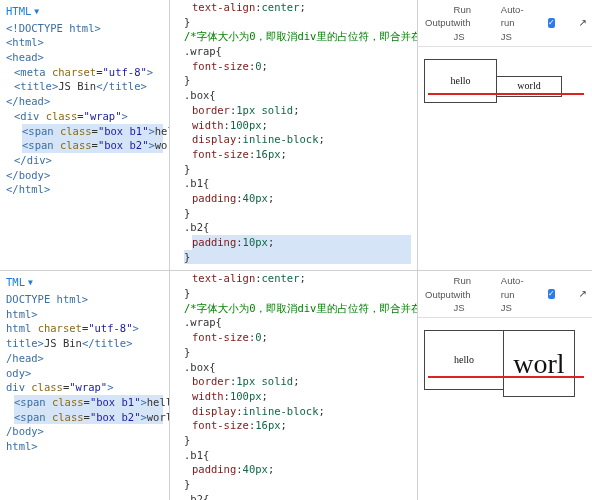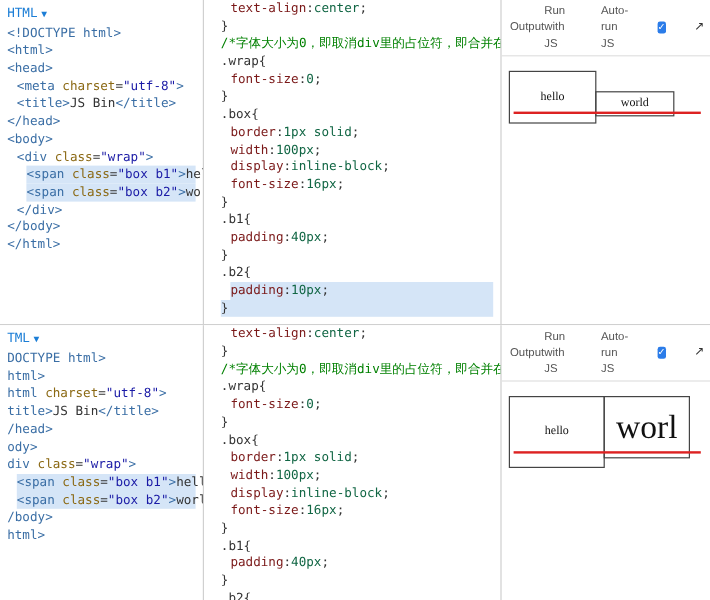--- a/index.html
+++ b/index.html
@@ -113,21 +113,21 @@
   .r1 .b1 { width: 73px; height: 44px; font-size: 10px; }
   .r1 .b2 { width: 66px; height: 21px; font-size: 10px; margin-left: -1px; align-self: flex-end; margin-bottom: 6px; }
   .r1 .baseline {
     position: absolute;
     left: 10px; right: 8px;
     top: 46px;
     border-top: 2px solid #d22;
   }
   
   .r2 .b1 { width: 80px; height: 60px; font-size: 10px; }
-  .r2 .b2 { width: 72px; height: 52px; font-size: 28px; margin-left: -1px; }
+  .r2 .b2 { width: 72px; height: 67px; font-size: 28px; margin-left: -1px; }
   .r2 .baseline {
     position: absolute;
     left: 10px; right: 8px;
     top: 58px;
     border-top: 2px solid #d22;
   }
 </style>
 </head>
 <body>
 
@@ -136,21 +136,20 @@
     <div class="panel-title">
       <span>HTML</span>
       <span class="arrow">▼</span>
     </div>
     <div class="code-line"><span class="tag">&lt;!DOCTYPE html&gt;</span></div>
     <div class="code-line"><span class="tag">&lt;html&gt;</span></div>
     <div class="code-line"><span class="tag">&lt;head&gt;</span></div>
     <div class="code-line i1"><span class="tag">&lt;meta</span> <span class="attr">charset</span>=<span class="str">"utf-8"</span><span class="tag">&gt;</span></div>
     <div class="code-line i1"><span class="tag">&lt;title&gt;</span>JS Bin<span class="tag">&lt;/title&gt;</span></div>
     <div class="code-line"><span class="tag">&lt;/head&gt;</span></div>
-    <div class="code-line"><span class="tag">&lt;body&gt;</span></div>
     <div class="code-line i1"><span class="tag">&lt;div</span> <span class="attr">class</span>=<span class="str">"wrap"</span><span class="tag">&gt;</span></div>
     <div class="code-line i2 selected-line"><span class="tag">&lt;span</span> <span class="attr">class</span>=<span class="str">"box b1"</span><span class="tag">&gt;</span>hello</div>
     <div class="code-line i2 selected-line"><span class="tag">&lt;span</span> <span class="attr">class</span>=<span class="str">"box b2"</span><span class="tag">&gt;</span>world</div>
     <div class="code-line i1"><span class="tag">&lt;/div&gt;</span></div>
     <div class="code-line"><span class="tag">&lt;/body&gt;</span></div>
     <div class="code-line"><span class="tag">&lt;/html&gt;</span></div>
   </div>
 
   <div class="col-css">
     <div class="code-line i2"><span class="prop">text-align</span>:<span class="val">center</span>;</div>

